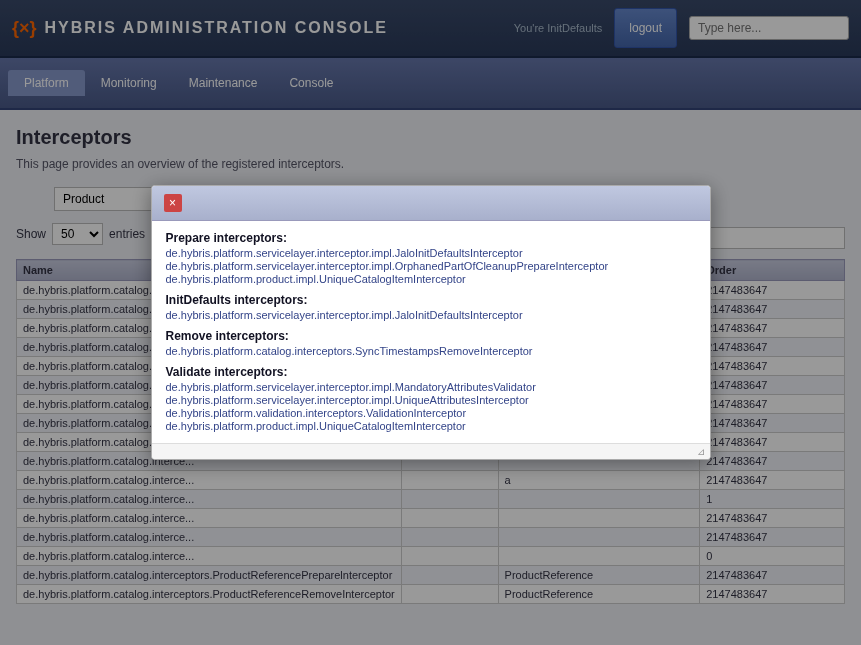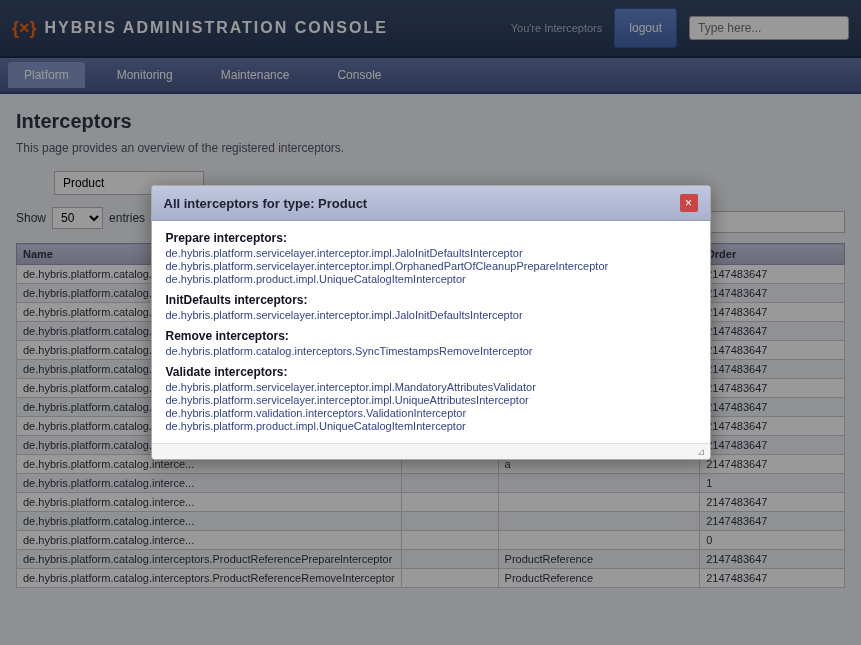--- a/index.html
+++ b/index.html
@@ -51,23 +51,23 @@
       padding: 4px 8px;
       border-radius: 3px;
       width: 160px;
       color: #999;
       font-size: 12px;
     }
 
     
     .nav {
       background: linear-gradient(180deg, #6677aa 0%, #4a5a88 100%);
-      padding: 4px 8px;
-      display: flex;
-      gap: 16px;
+      padding: 12px 8px;
+      display: flex;
+      gap: 0;
       border-bottom: 2px solid #334477;
     }
     .nav-item {
       color: white;
       padding: 6px 16px;
       font-size: 12px;
       cursor: pointer;
       border-radius: 3px 3px 0 0;
     }
     .nav-item.active {
@@ -270,21 +270,21 @@
 </head>
 <body>
 
 <div class="header">
   <div class="logo">
     <span class="logo-icon">{×}</span>
     <span class="logo-text">hybris administration console</span>
   </div>
   <div class="header-right">
     <div>
-      <div style="color:#aabbcc;font-size:11px;">You're Interceptors</div>
+      <div style="color:#aabbcc;font-size:11px;">You're InitDefaults</div>
     </div>
     <button class="logout-btn">logout</button>
     <input class="search-box" type="text" placeholder="Type here..." style="">
   </div>
 </div>
 
 <div class="nav">
   <div class="nav-item active">Platform</div>
   <div class="nav-item">Monitoring</div>
   <div class="nav-item">Maintenance</div>
@@ -428,21 +428,20 @@
     <td>ProductReference</td>
     <td>2147483647</td>
   </tr>
       </tbody>
   </table>
 </div>
 
 <div class="modal-overlay">
   <div class="modal">
     <div class="modal-header">
-      <span class="modal-title">All interceptors for type: Product</span>
       <button class="modal-close">×</button>
     </div>
     <div class="modal-body" id="modal-body">
     <div class="modal-section-title">Prepare interceptors:</div>
         <div class="modal-item">de.hybris.platform.servicelayer.interceptor.impl.JaloInitDefaultsInterceptor</div>
         <div class="modal-item">de.hybris.platform.servicelayer.interceptor.impl.OrphanedPartOfCleanupPrepareInterceptor</div>
         <div class="modal-item">de.hybris.platform.product.impl.UniqueCatalogItemInterceptor</div>
         <div class="modal-section-title">InitDefaults interceptors:</div>
         <div class="modal-item">de.hybris.platform.servicelayer.interceptor.impl.JaloInitDefaultsInterceptor</div>
         <div class="modal-section-title">Remove interceptors:</div>

